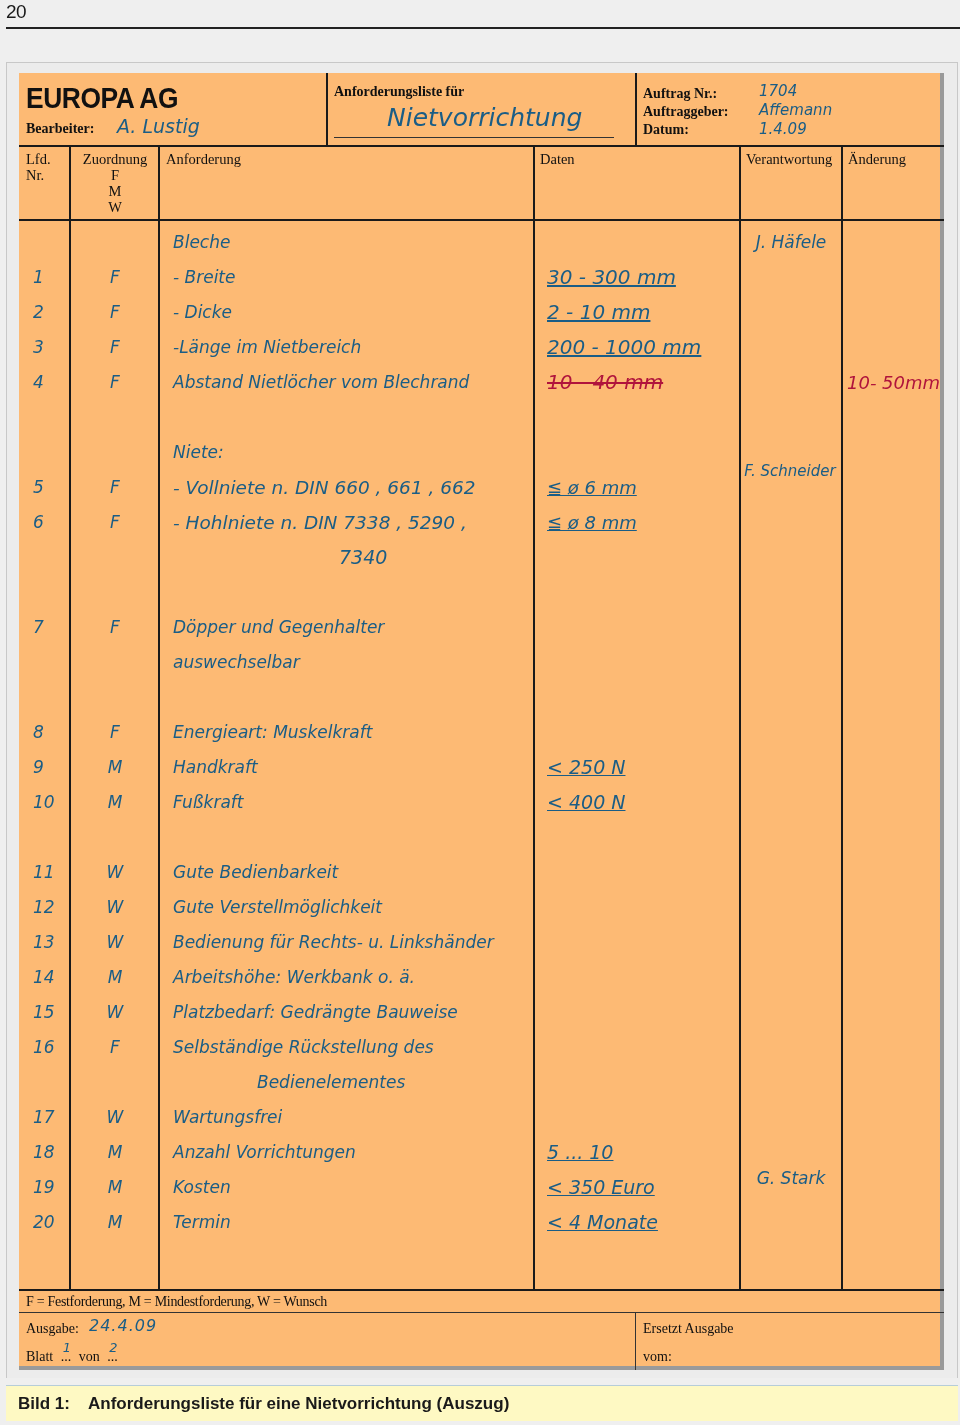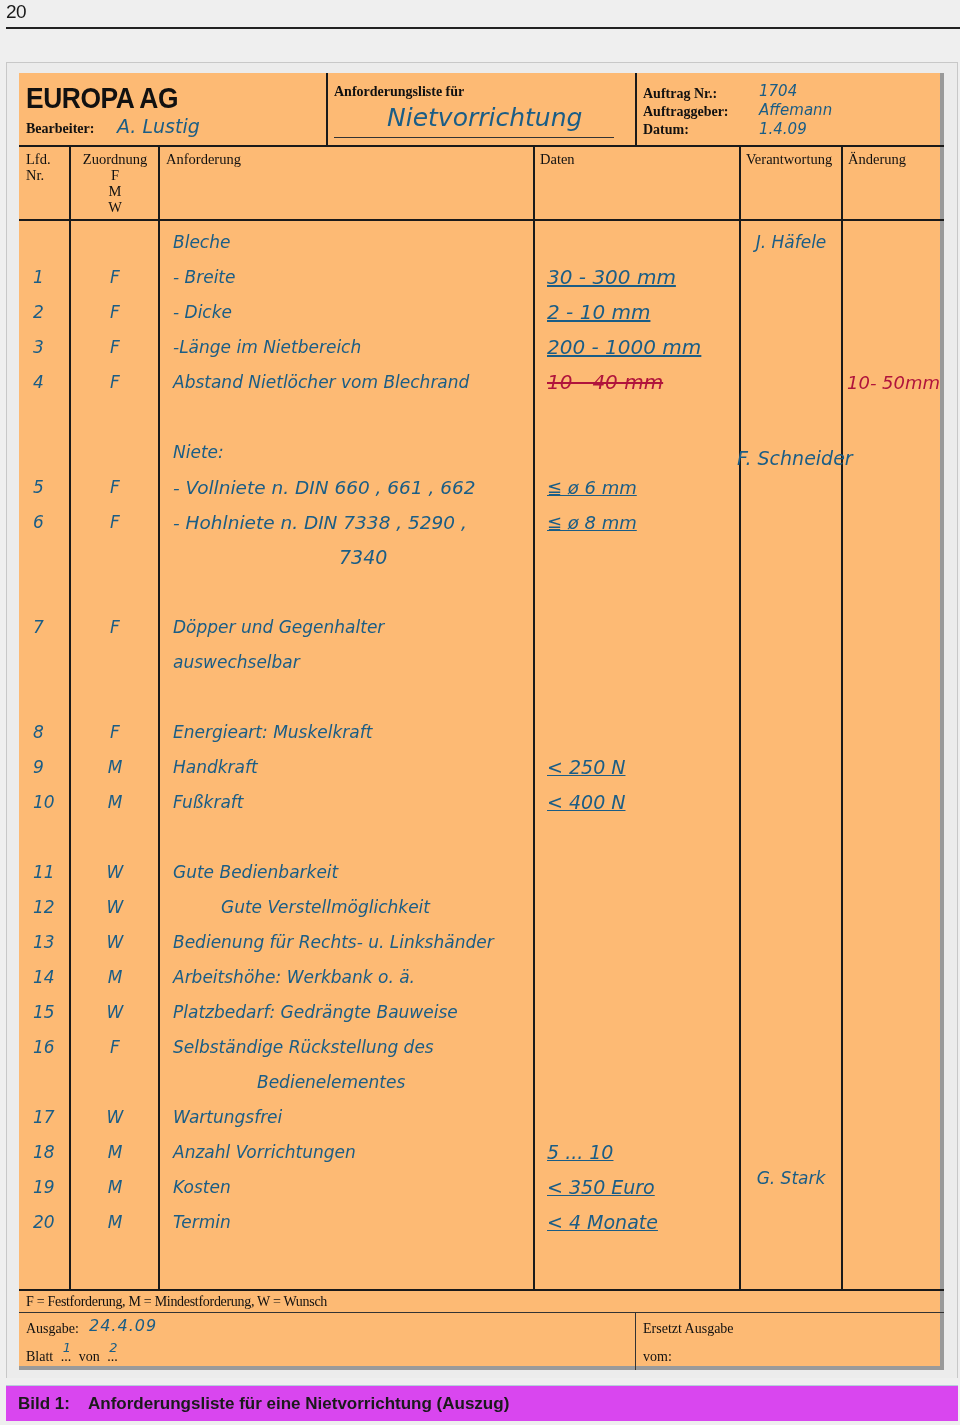--- a/index.html
+++ b/index.html
@@ -32,21 +32,21 @@
   .col-cell { position: absolute; font-size: 17px; line-height: 35px; white-space: nowrap; }
   .c-nr { left: 14px; width: 40px; }
   .c-zu { left: 52px; width: 88px; text-align: center; }
   .c-req { left: 154px; }
   .c-dat { left: 528px; text-decoration: underline; }
   .c-ver { left: 722px; width: 100px; text-align: center; }
   .c-chg { left: 828px; }
   .strike { text-decoration: line-through; text-decoration-color: #b0143c; text-decoration-thickness: 2px; }
 
   .caption-bar { position: absolute; left: 6px; top: 1385px; width: 952px; height: 36px;
-    background: #d946ef; border-top: 1px solid #b6cdd9; }
+    background: #fef9c3; border-top: 1px solid #b6cdd9; }
   .caption { position: absolute; left: 12px; top: 8px; font-family: "Liberation Sans", sans-serif;
     font-weight: bold; font-size: 17px; color: #1a1a1a; }
   .caption .cap-num { margin-right: 14px; }
 </style>
 </head>
 <body>
 
 <div class="page-header">
   <span class="page-num">20</span>
 </div>
@@ -118,21 +118,21 @@
     <div class="col-cell hand c-req" style="top:257px;">-Länge im Nietbereich</div>
     <div class="col-cell hand c-dat" style="top:257px; font-size:20px;">200 - 1000 mm</div>
 
     <div class="col-cell hand c-nr" style="top:292px;">4</div>
     <div class="col-cell hand c-zu" style="top:292px;">F</div>
     <div class="col-cell hand c-req" style="top:292px;">Abstand Nietlöcher vom Blechrand</div>
     <div class="col-cell hand red strike c-dat" style="top:292px; font-size:20px;">10 - 40 mm</div>
     <div class="col-cell hand red c-chg" style="top:292px; font-size:18px;">10- 50mm</div>
 
     <div class="col-cell hand c-req" style="top:362px;">Niete:</div>
-    <div class="col-cell hand c-ver" style="top:368px; left:718px; width:106px; font-size:19px;font-style:italic;">F. Schneider</div>
+    <div class="col-cell hand c-ver" style="top:381px; left:718px; width:106px; font-size:15px;font-style:italic;">F. Schneider</div>
 
     <div class="col-cell hand c-nr" style="top:397px;">5</div>
     <div class="col-cell hand c-zu" style="top:397px;">F</div>
     <div class="col-cell hand c-req" style="top:397px; font-size:18.5px;">- Vollniete n. DIN 660 , 661 , 662</div>
     <div class="col-cell hand c-dat" style="top:397px; font-size:18px;">≦ ø 6 mm</div>
 
     <div class="col-cell hand c-nr" style="top:432px;">6</div>
     <div class="col-cell hand c-zu" style="top:432px;">F</div>
     <div class="col-cell hand c-req" style="top:432px; font-size:18.5px;">- Hohlniete n. DIN 7338 , 5290 ,</div>
     <div class="col-cell hand c-dat" style="top:432px; font-size:18px;">≦ ø 8 mm</div>
@@ -157,21 +157,21 @@
     <div class="col-cell hand c-zu" style="top:712px;">M</div>
     <div class="col-cell hand c-req" style="top:712px;">Fußkraft</div>
     <div class="col-cell hand c-dat" style="top:712px; font-size:19px;">&lt; 400 N</div>
 
     <div class="col-cell hand c-nr" style="top:782px;">11</div>
     <div class="col-cell hand c-zu" style="top:782px;">W</div>
     <div class="col-cell hand c-req" style="top:782px;">Gute Bedienbarkeit</div>
 
     <div class="col-cell hand c-nr" style="top:817px;">12</div>
     <div class="col-cell hand c-zu" style="top:817px;">W</div>
-    <div class="col-cell hand c-req" style="top:817px;margin-left:48px;">Gute Verstellmöglichkeit</div>
+    <div class="col-cell hand c-req" style="top:817px;">Gute Verstellmöglichkeit</div>
 
     <div class="col-cell hand c-nr" style="top:852px;">13</div>
     <div class="col-cell hand c-zu" style="top:852px;">W</div>
     <div class="col-cell hand c-req" style="top:852px;">Bedienung für Rechts- u. Linkshänder</div>
 
     <div class="col-cell hand c-nr" style="top:887px;">14</div>
     <div class="col-cell hand c-zu" style="top:887px;">M</div>
     <div class="col-cell hand c-req" style="top:887px;">Arbeitshöhe: Werkbank o. ä.</div>
 
     <div class="col-cell hand c-nr" style="top:922px;">15</div>

